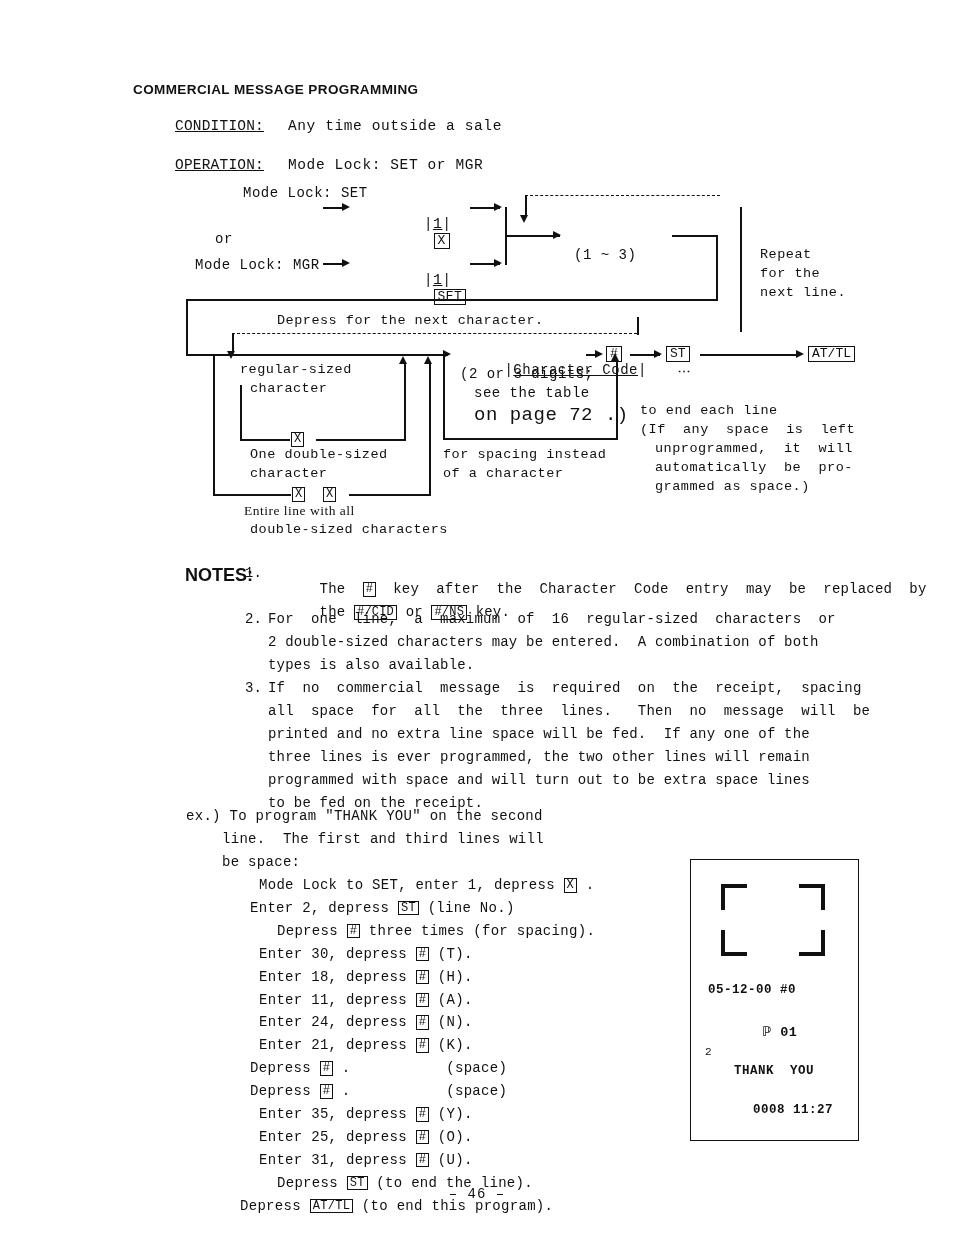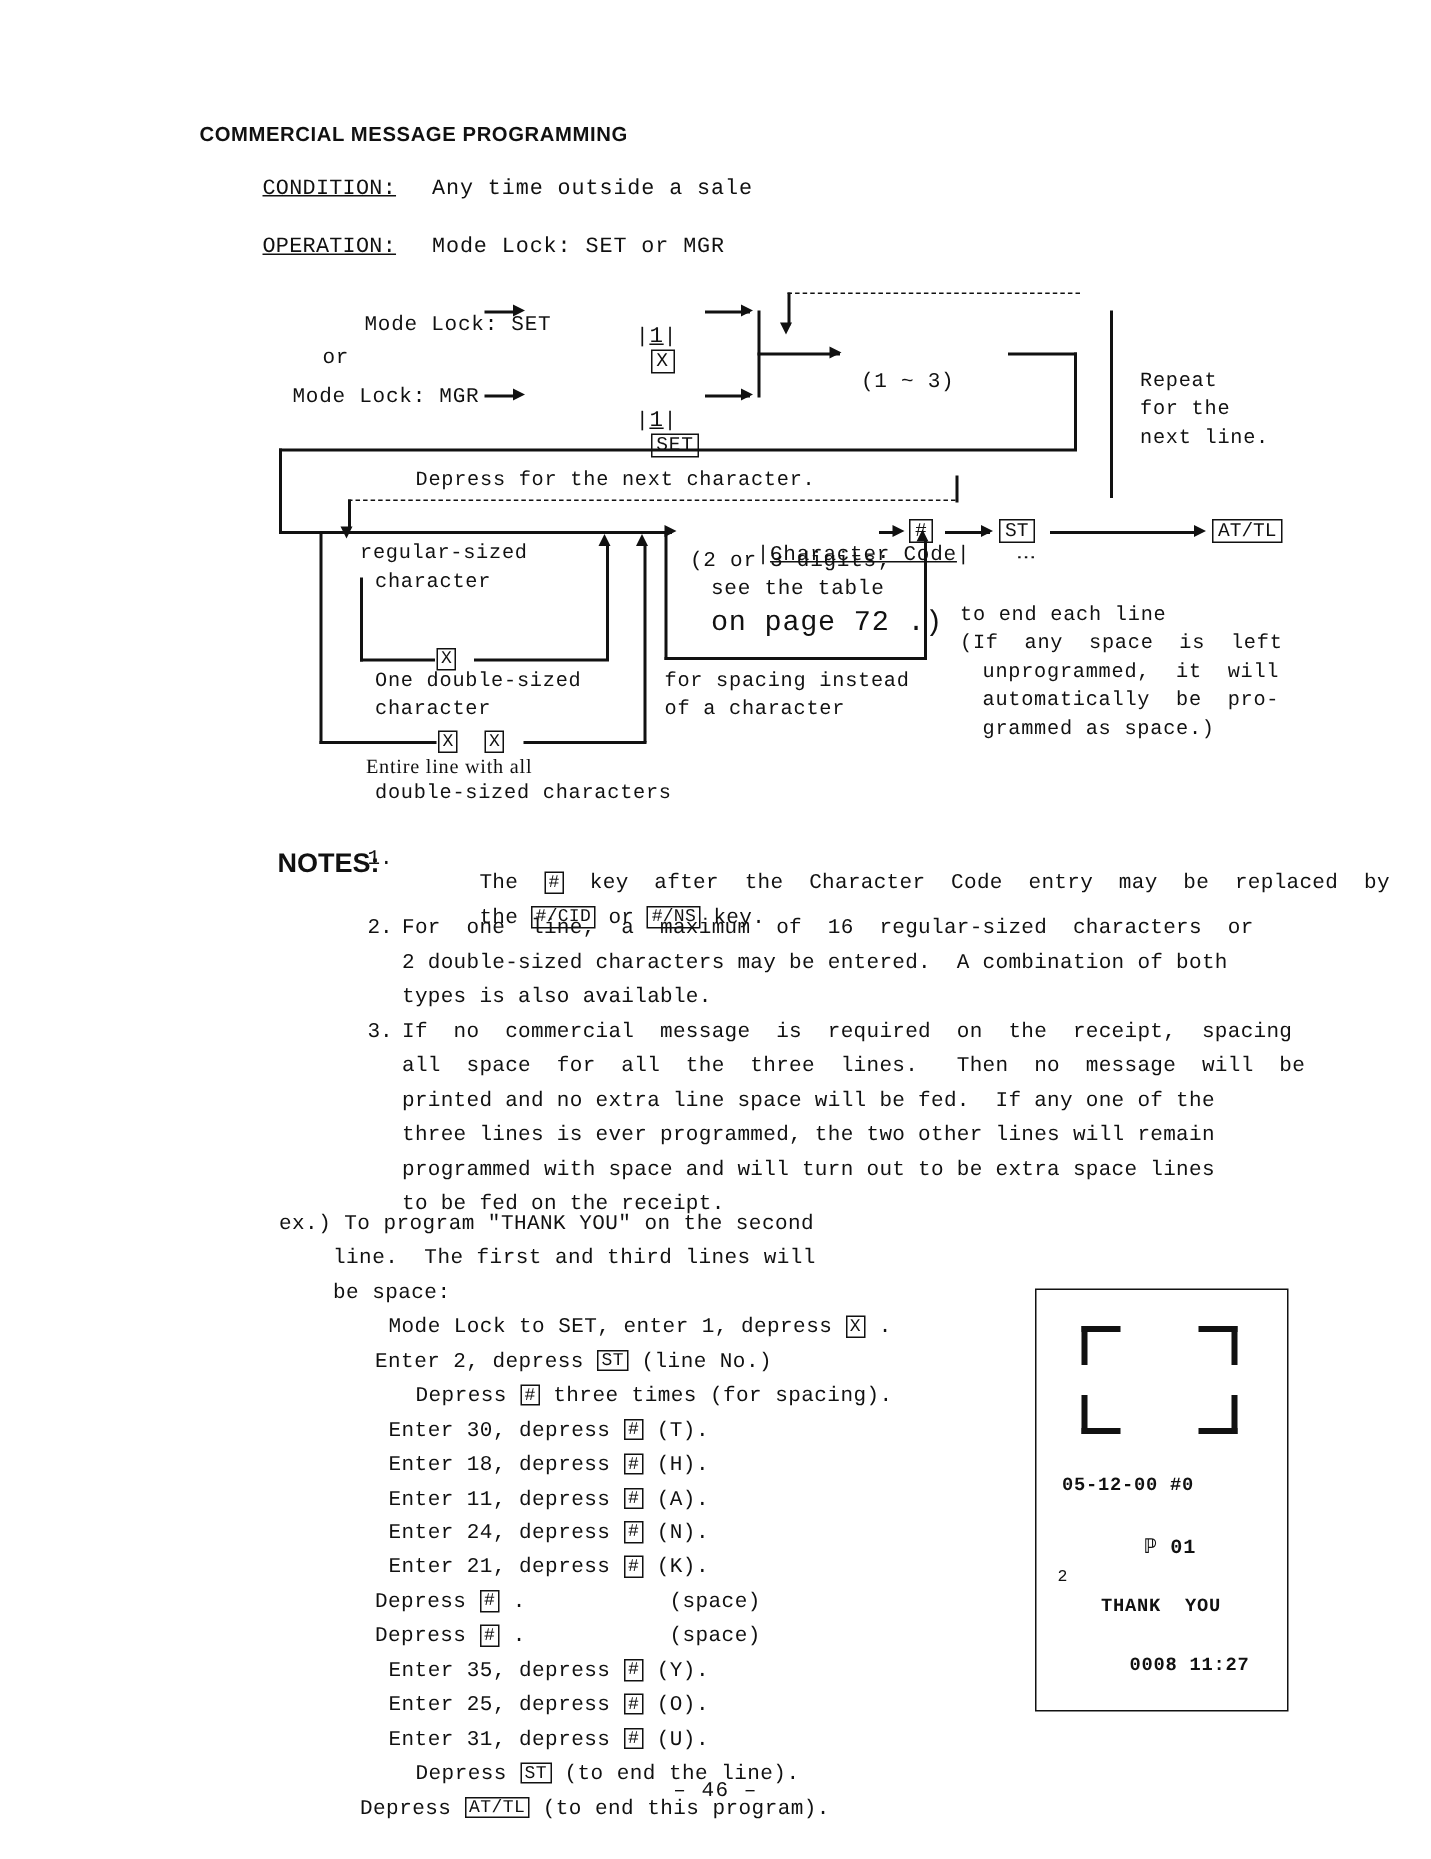--- a/index.html
+++ b/index.html
@@ -93,21 +93,21 @@
   <div id="page-title">COMMERCIAL MESSAGE PROGRAMMING</div>
 
   <div class="cond-label" style="left:175px;top:118px;">CONDITION:</div>
   <div class="cond-val" style="left:288px;top:118px;">Any time outside a sale</div>
 
   <div class="oper-label" style="left:175px;top:157px;">OPERATION:</div>
   <div class="oper-val" style="left:288px;top:157px;">Mode Lock: SET or MGR</div>
 
   <div id="flow">
 
-    <div class="ftxt sz14" style="left:195px;top:24px;padding-left:48px;">Mode Lock: SET</div>
+    <div class="ftxt sz14" style="left:195px;top:0;padding-left:48px;">Mode Lock: SET</div>
     <div class="ftxt sz14" style="left:215px;top:46px;">or</div>
     <div class="ftxt sz14" style="left:195px;top:72px;">Mode Lock: MGR</div>
 
     <div class="ln hl" style="left:323px;top:22px;width:20px;"></div>
     <div class="arrowR" style="left:342px;top:18px;"></div>
     <div class="ln hl" style="left:323px;top:78px;width:20px;"></div>
     <div class="arrowR" style="left:342px;top:74px;"></div>
 
     <div class="ftxt" style="left:367px;top:14px;font-size:15px;">
       <span class="bar">|</span><span style="text-decoration:underline;">1</span><span class="bar">|</span>

